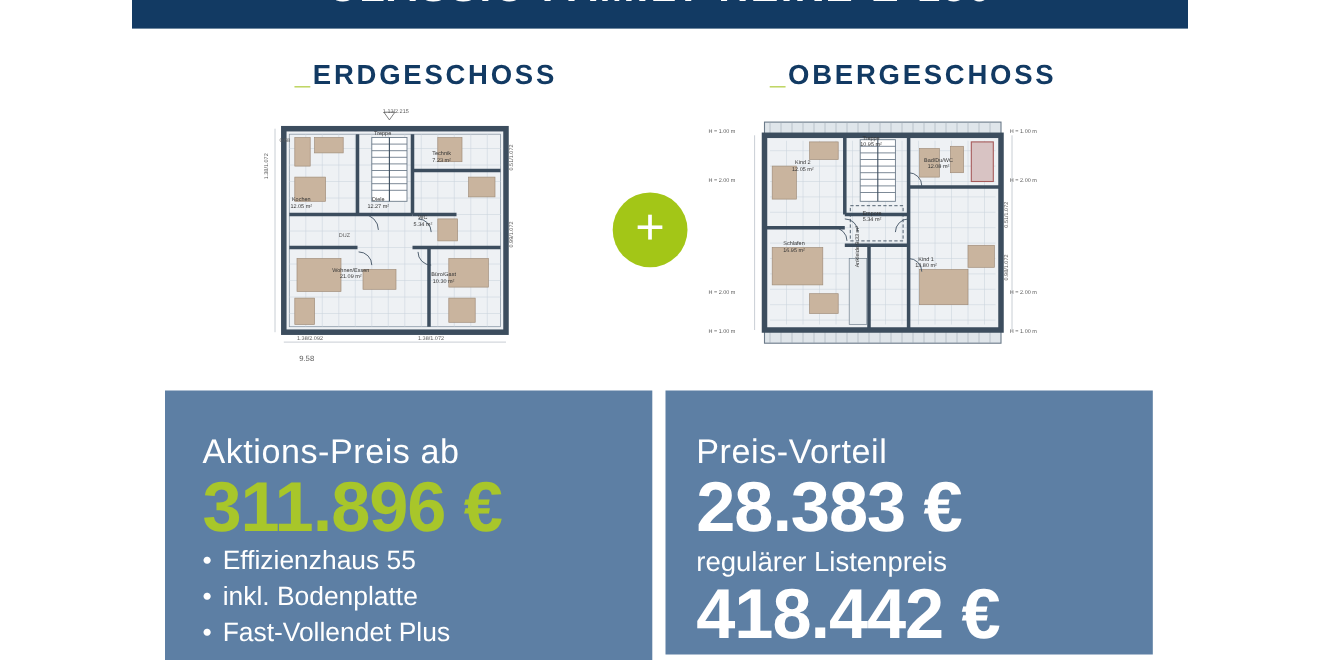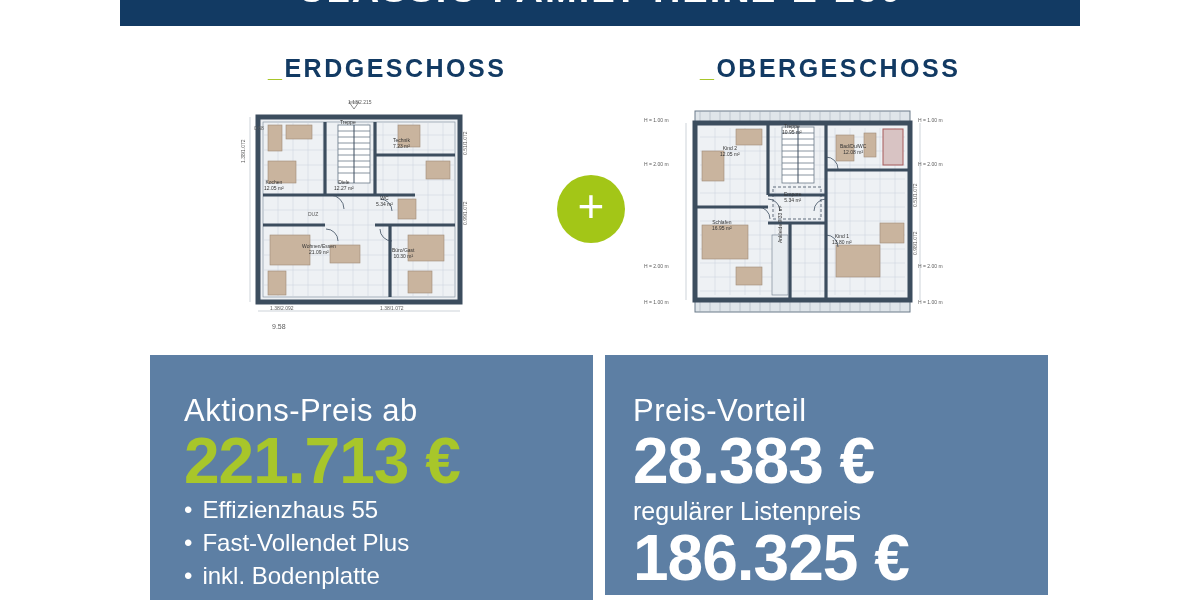--- a/index.html
+++ b/index.html
@@ -347,31 +347,31 @@
     </div>
   </div>
 
   <div class="plus-badge">
     <span>+</span>
   </div>
 
   <div class="panel" id="panel-left">
     <div class="panel-inner-left">
       <div class="panel-title">Aktions-Preis ab</div>
-      <div class="price-big" id="left-price">221.713 €</div>
+      <div class="price-big" id="left-price">311.896 €</div>
       <ul class="bullets">
         <li>Effizienzhaus 55</li>
+        <li>inkl. Bodenplatte</li>
         <li>Fast-Vollendet Plus</li>
-        <li>inkl. Bodenplatte</li>
       </ul>
     </div>
   </div>
 
   <div class="panel" id="panel-right">
     <div class="panel-inner-right">
       <div class="panel-title">Preis-Vorteil</div>
       <div class="price-big" id="right-price-1">28.383 €</div>
       <div class="sub-label">regulärer Listenpreis</div>
-      <div class="price-big" id="right-price-2">186.325 €</div>
+      <div class="price-big" id="right-price-2">418.442 €</div>
     </div>
   </div>
 
 </div>
 
 </body></html>

